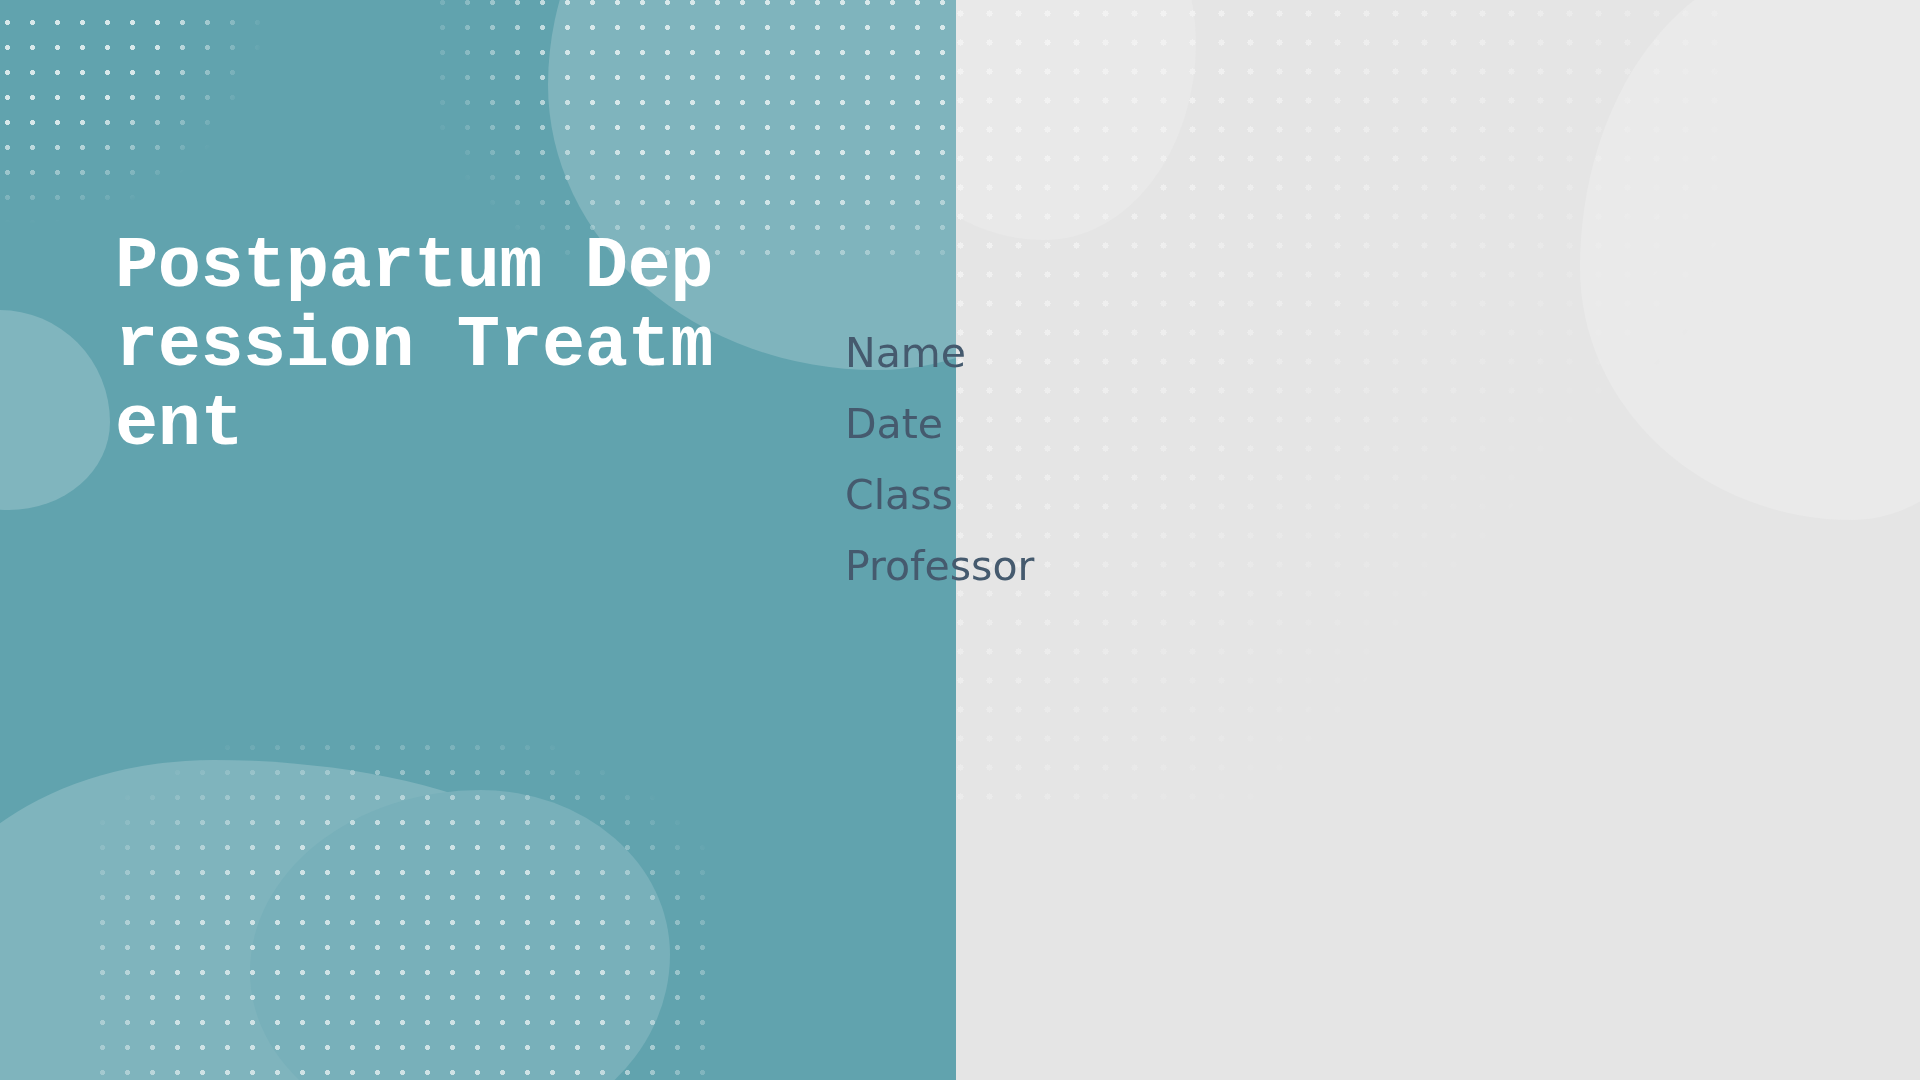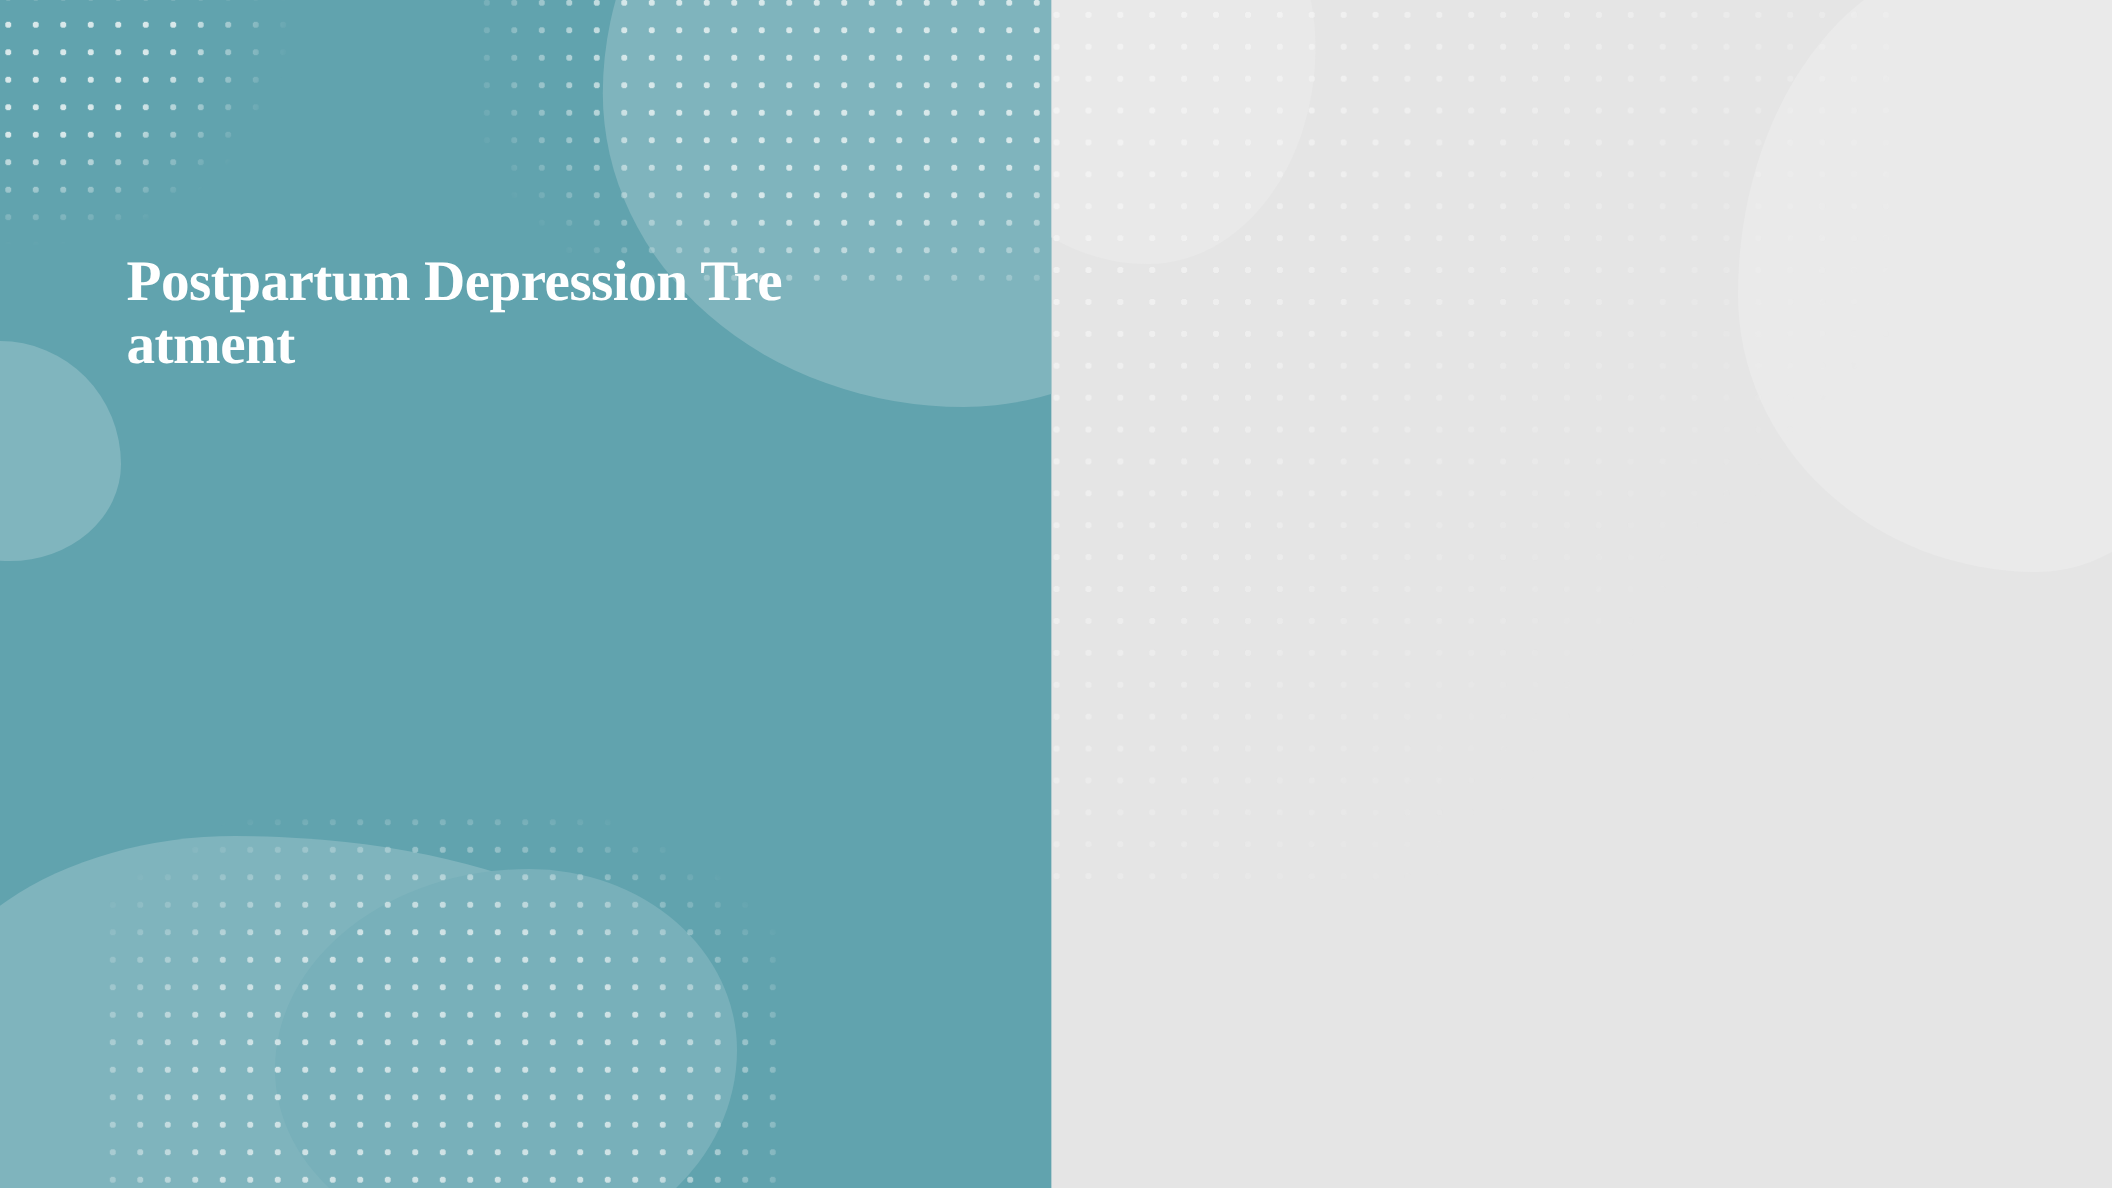--- a/index.html
+++ b/index.html
@@ -157,23 +157,23 @@
   }
 
   
   .title {
     position: absolute;
     left: 115px;
     top: 228px;
     width: 618px;
     margin: 0;
     color: #ffffff;
-    font-family: Liberation Serif, serif;
+    font-family: Liberation Mono, monospace;
     font-weight: bold;
-    font-size: 52px;
+    font-size: 72px;
     line-height: 1.1;
     letter-spacing: -0.5px;
     word-break: break-all;
     overflow-wrap: break-word;
     z-index: 5;
   }
 
   
   .meta-list {
     position: absolute;
@@ -213,14 +213,20 @@
   </div>
 
   <div class="panel-right">
     <div class="grey-blob grey-blob-topleft"></div>
     <div class="grey-blob grey-blob-right"></div>
     <div class="dots-right"></div>
   </div>
 
   <h1 class="title">Postpartum Depression Treatment</h1>
 
+  <ul class="meta-list">
+    <li class="meta-item">Name</li>
+    <li class="meta-item">Date</li>
+    <li class="meta-item">Class</li>
+    <li class="meta-item">Professor</li>
+  </ul>
 
 </div>
 
 </body></html>

